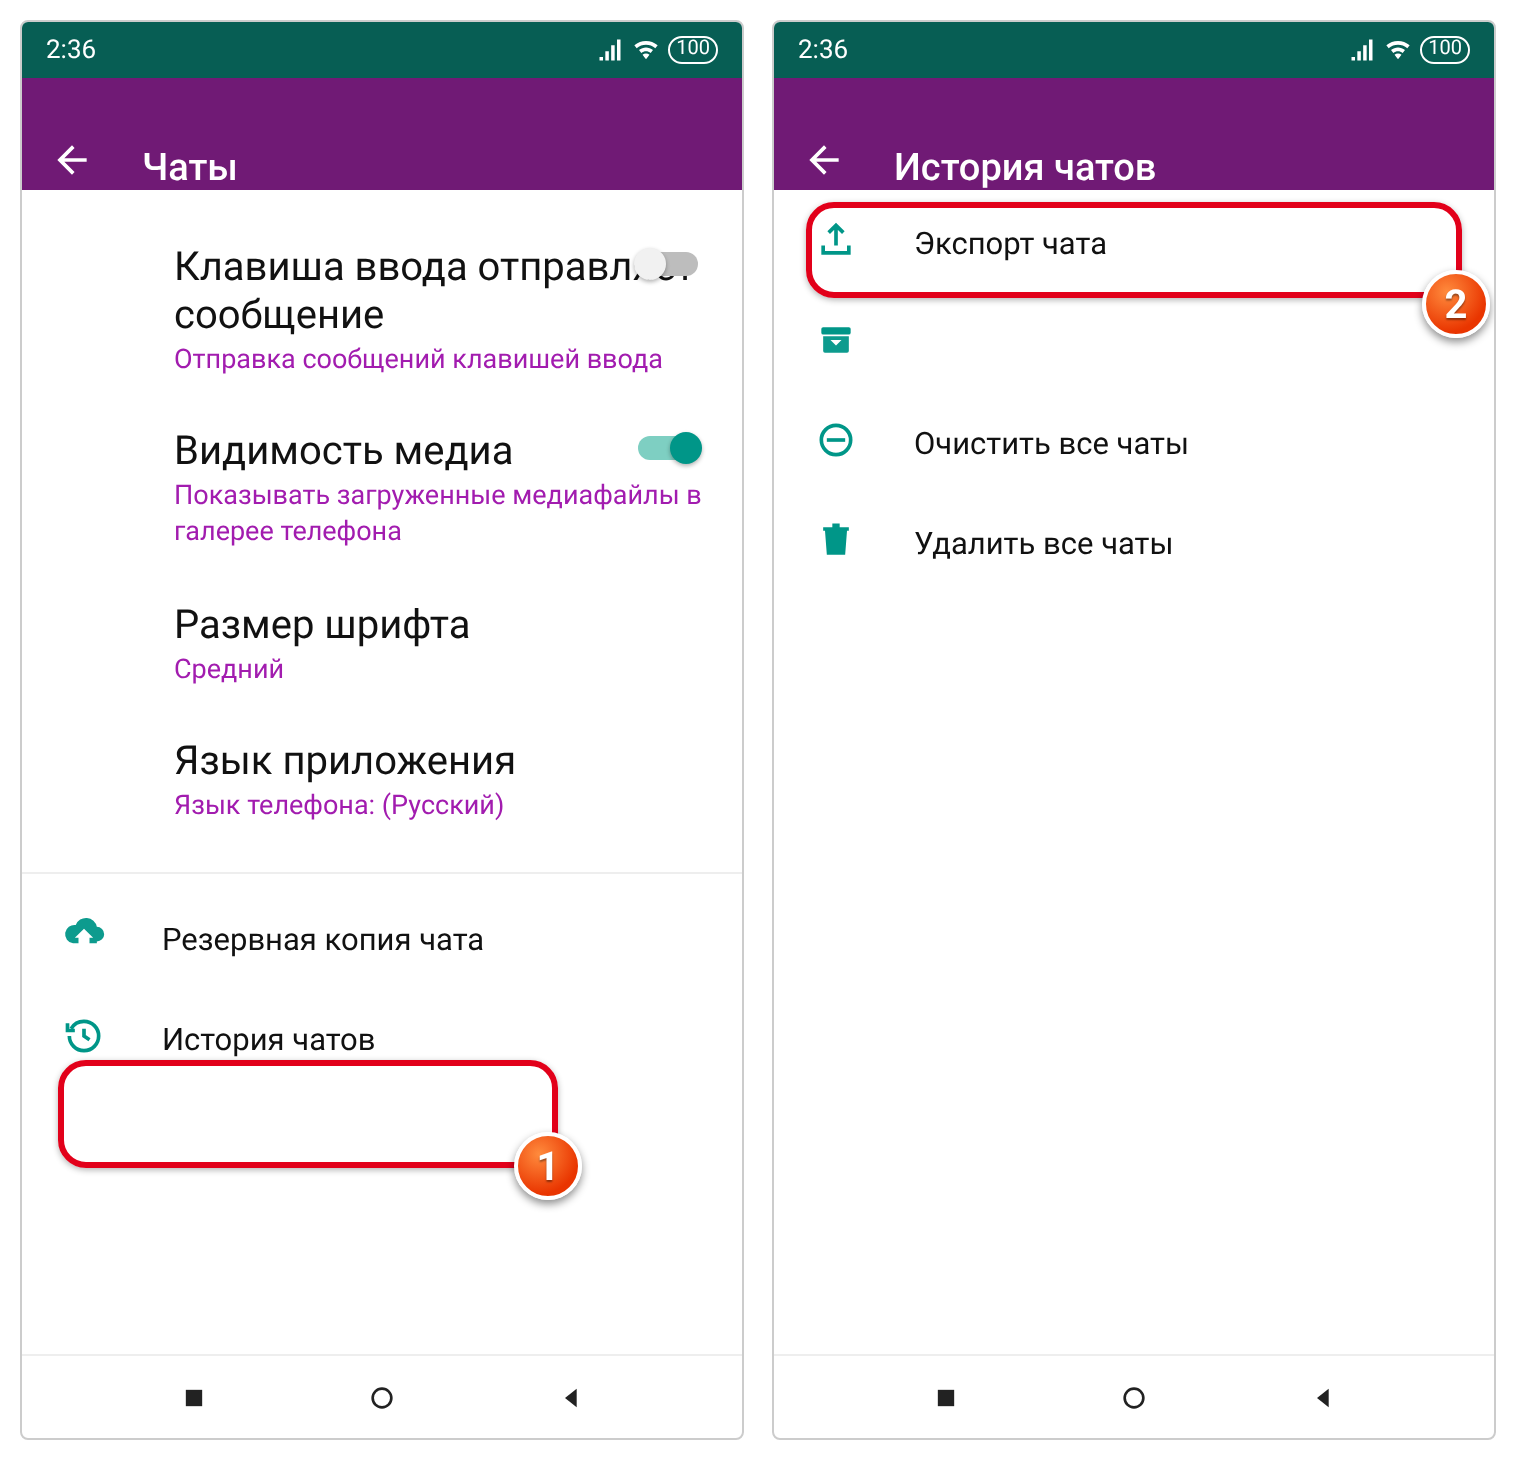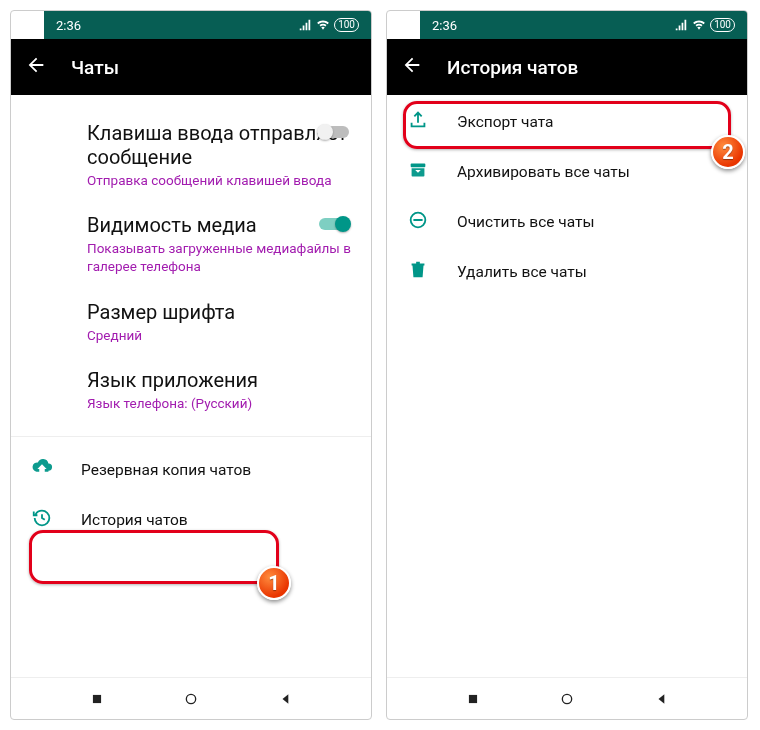--- a/index.html
+++ b/index.html
@@ -20,30 +20,29 @@
     overflow: hidden;
   }
   .status-bar {
     height: 28px;
     background: #075E54;
     color: #fff;
     display: flex; align-items: center;
     justify-content: space-between;
     padding: 12px 12px;
     font-size: 13px;
-    margin-left: 33px;
   }
   .status-icons { display: flex; align-items: center; gap: 4px; }
   .status-icons svg { width: 14px; height: 14px; fill: #fff; }
   .batt { font-size: 10px; border: 1px solid #fff; border-radius: 7px; padding: 0 3px; line-height: 12px; }
   .app-bar {
     height: 56px;
-    background: #000000;
+    background: #701a75;
     color: #fff;
-    display: flex; align-items: center;
+    display: flex; align-items: flex-end;
     padding: 0 14px;
     gap: 24px;
   }
   .app-bar .title { font-size: 19px; font-weight: 500; }
   .back-arrow svg { width: 22px; height: 22px; fill: #fff; }
   .content { flex: 1; overflow: hidden; background: #fff; }
   .section { padding: 14px 0 6px 0; }
   .setting {
     padding: 12px 20px 12px 76px;
     position: relative;
@@ -158,21 +157,21 @@
         <div class="sub">Язык телефона: (Русский)</div>
       </div>
     </div>
     <div class="divider"></div>
     <div class="icon-row">
       <span class="ic">
         <svg viewBox="0 0 24 24">
             <path class="teal" d="M19 15a4 4 0 000-8 6 6 0 00-11.5-1A5 5 0 006 16h3v-3H7l5-5 5 5h-2v3h4z" opacity="0.95"></path>
           </svg>
       </span>
-      <span class="txt">Резервная копия чатов</span>
+      <span class="txt">Резервная копия чата</span>
     </div>
     <div class="icon-row">
       <span class="ic">
         <svg viewBox="0 0 24 24">
             <path class="teal-stroke" d="M4 12a8 8 0 108-8 8 8 0 00-7 4M3 5v4h4"></path>
             <path class="teal-stroke" d="M12 8v4l3 2"></path>
           </svg>
       </span>
       <span class="txt">История чатов</span>
     </div>
@@ -228,21 +227,20 @@
       </span>
       <span class="txt">Экспорт чата</span>
     </div>
     <div class="icon-row">
       <span class="ic">
         <svg viewBox="0 0 24 24">
             <rect class="teal" x="4" y="5" width="16" height="4" rx="1"></rect>
             <path class="teal" d="M5 10h14v8a1 1 0 01-1 1H6a1 1 0 01-1-1zM9 12l3 3 3-3z" opacity="0.95"></path>
           </svg>
       </span>
-      <span class="txt">Архивировать все чаты</span>
     </div>
     <div class="icon-row">
       <span class="ic">
         <svg viewBox="0 0 24 24">
             <circle class="teal-stroke" cx="12" cy="12" r="8"></circle>
             <line class="teal-stroke" x1="7" y1="12" x2="17" y2="12"></line>
           </svg>
       </span>
       <span class="txt">Очистить все чаты</span>
     </div>

